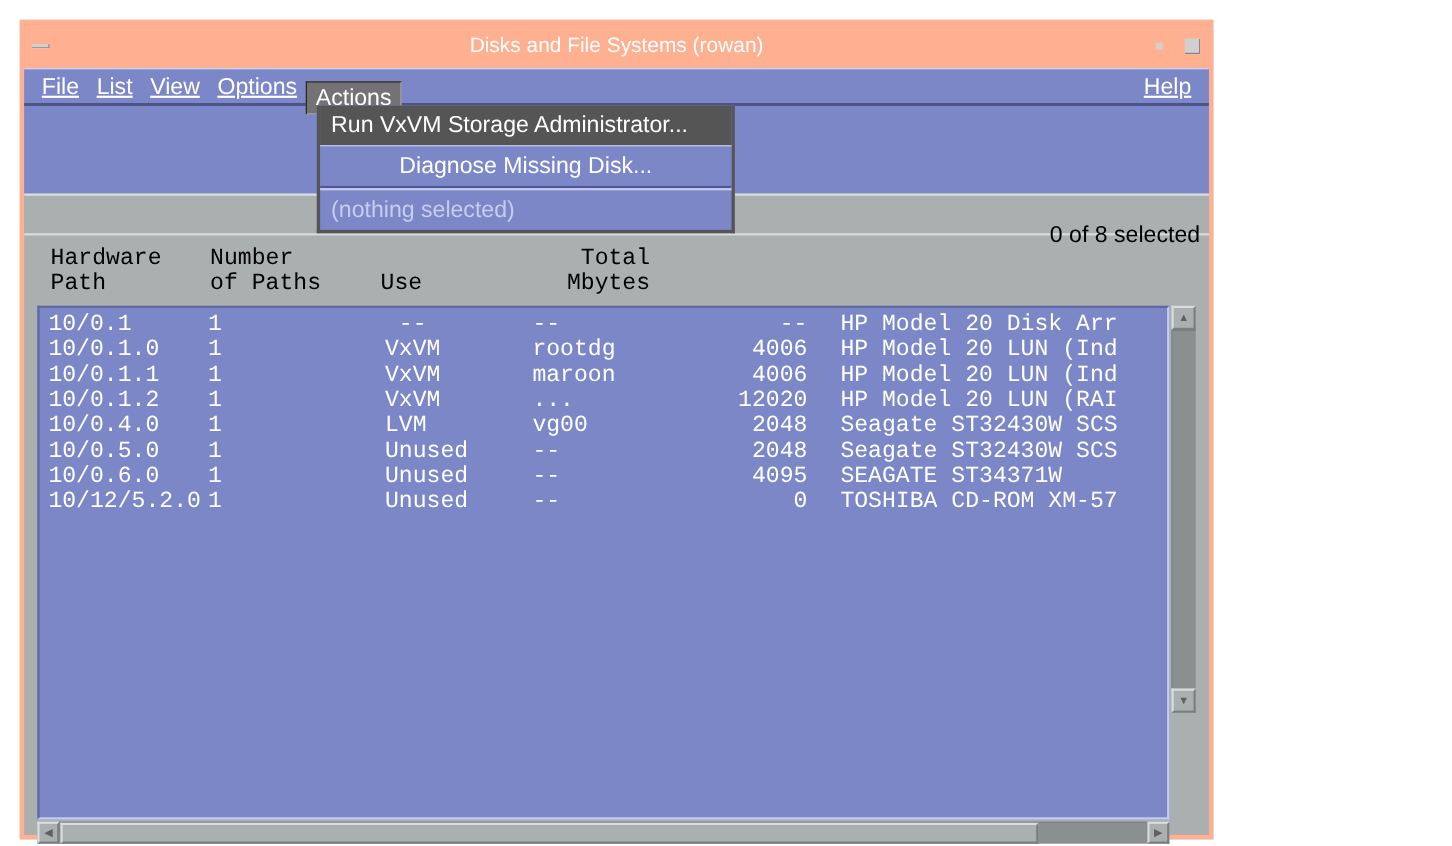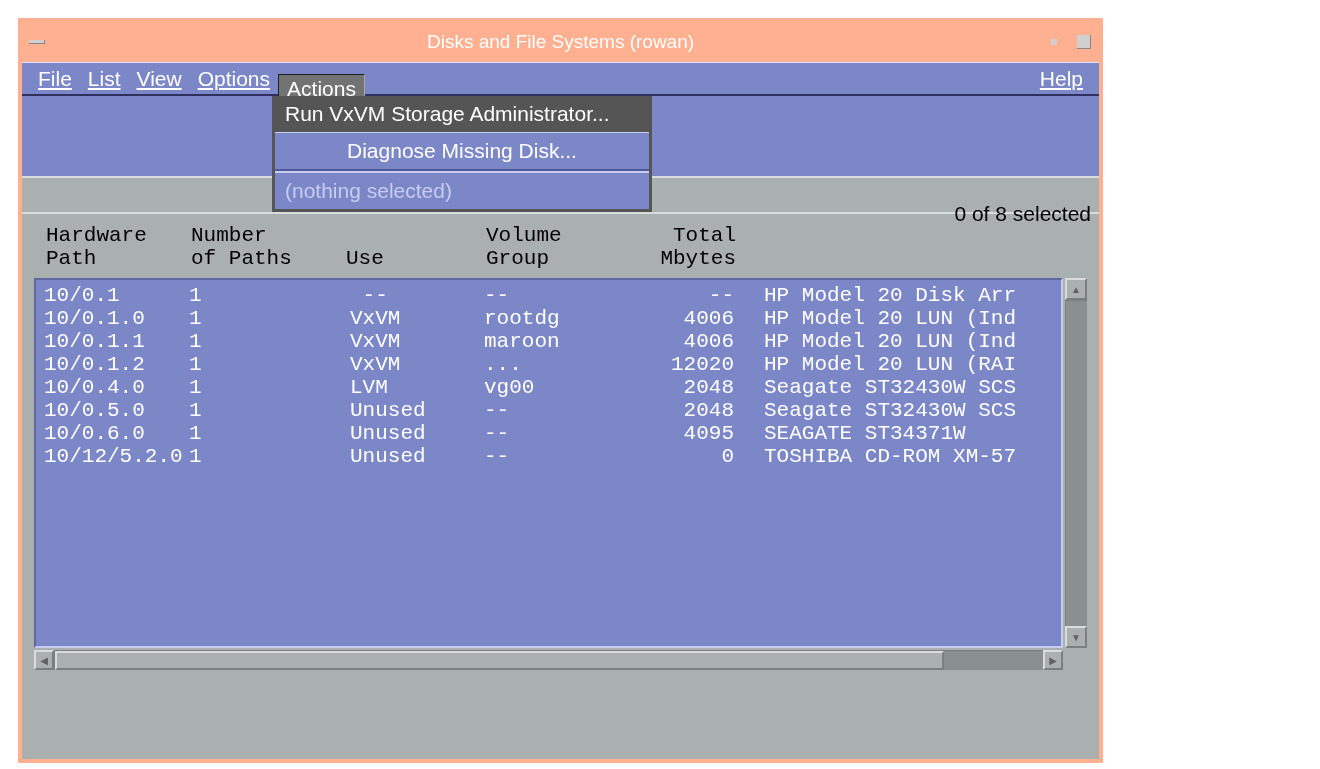--- a/index.html
+++ b/index.html
@@ -141,21 +141,21 @@
       display: flex;
       margin: 0 2px;
     }
     .table-body {
       flex: 1;
       background: #7b87c7;
       border-top: 2px solid #6068a0;
       border-left: 2px solid #6068a0;
       border-bottom: 2px solid #c8ccf0;
       border-right: 2px solid #c8ccf0;
-      height: 370px;
+      height: 467px;
       overflow: hidden;
       padding: 4px 8px;
       font-family: "Courier New", monospace;
       font-size: 21px;
       color: #ffffff;
       position: relative;
     }
     .data-row {
       display: grid;
       grid-template-columns: 145px 155px 140px 135px 145px 300px;
@@ -226,21 +226,21 @@
       width: 90%;
       background: #aab0b0;
       border: 2px solid #d8dcdc;
       border-right-color: #7a8080;
       border-bottom-color: #7a8080;
     }
     
     .dropdown {
       position: absolute;
       top: 33px;
-      left: 250px;
+      left: 266px;
       width: 380px;
       background: #7b87c7;
       border: 3px solid #555;
       border-top: none;
       z-index: 10;
       font-size: 21px;
       color: #ffffff;
     }
     .dropdown .dd-top {
       background: #555;
@@ -309,21 +309,20 @@
   <div class="section-header">
     <div>Disk Devices</div>
     <div class="right">0 of 8 selected</div>
   </div>
 
   <div class="content-area">
     <div class="table-header">
       <div><span>Hardware</span><br><span>Path</span></div>
       <div><span>Number</span><br><span>of Paths</span></div>
       <div><br><span>Use</span></div>
-      <div><span>Volume</span><br><span>Group</span></div>
       <div style="text-align:right;padding-right:30px"><span>Total</span><br><span>Mbytes</span></div>
     </div>
 
     <div class="table-body-wrap">
       <div class="table-body" id="tbody">
           <div class="data-row"><div>10/0.1</div><div>1</div><div class="use-c"> --</div><div>--</div><div class="num-r">--</div><div>HP Model 20 Disk Arr</div></div>
           <div class="data-row"><div>10/0.1.0</div><div>1</div><div class="use-c">VxVM</div><div>rootdg</div><div class="num-r">4006</div><div>HP Model 20 LUN (Ind</div></div>
           <div class="data-row"><div>10/0.1.1</div><div>1</div><div class="use-c">VxVM</div><div>maroon</div><div class="num-r">4006</div><div>HP Model 20 LUN (Ind</div></div>
           <div class="data-row"><div>10/0.1.2</div><div>1</div><div class="use-c">VxVM</div><div>...</div><div class="num-r">12020</div><div>HP Model 20 LUN (RAI</div></div>
           <div class="data-row"><div>10/0.4.0</div><div>1</div><div class="use-c">LVM</div><div>vg00</div><div class="num-r">2048</div><div>Seagate ST32430W SCS</div></div>

